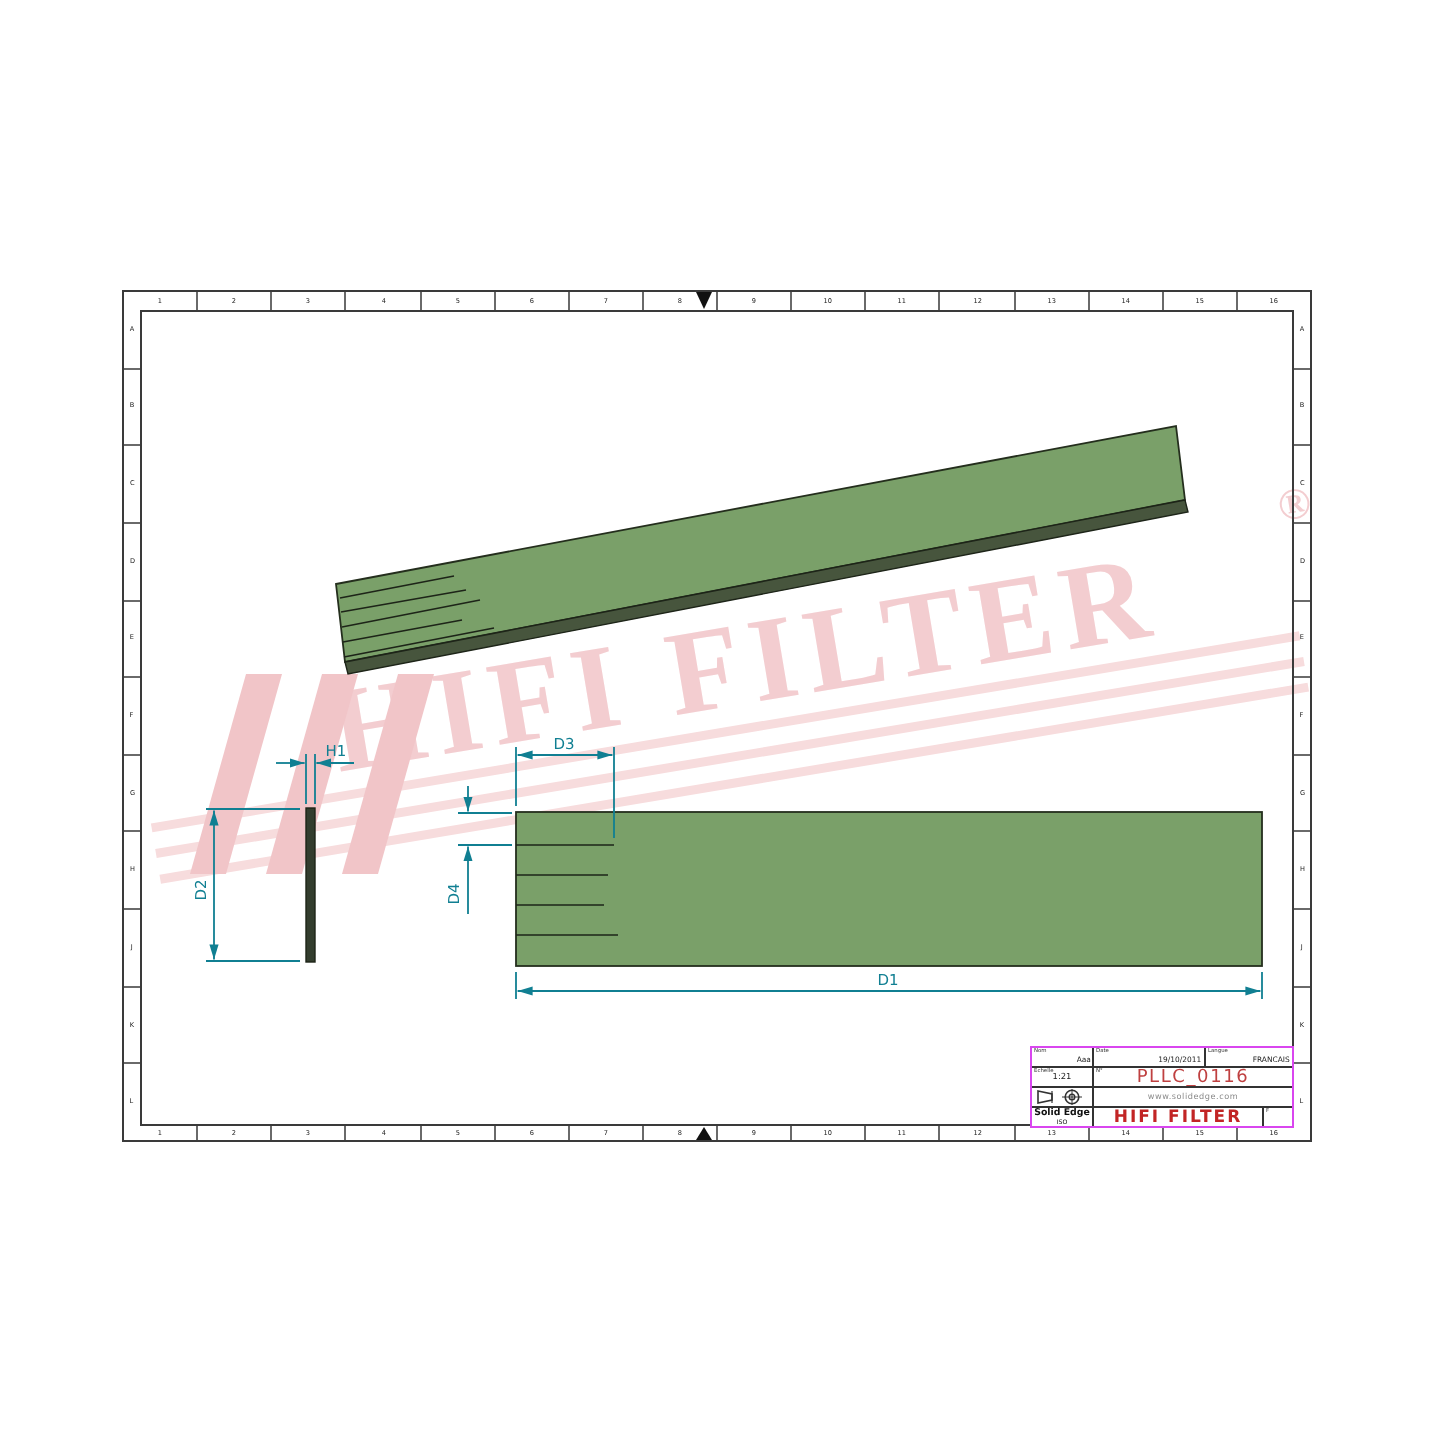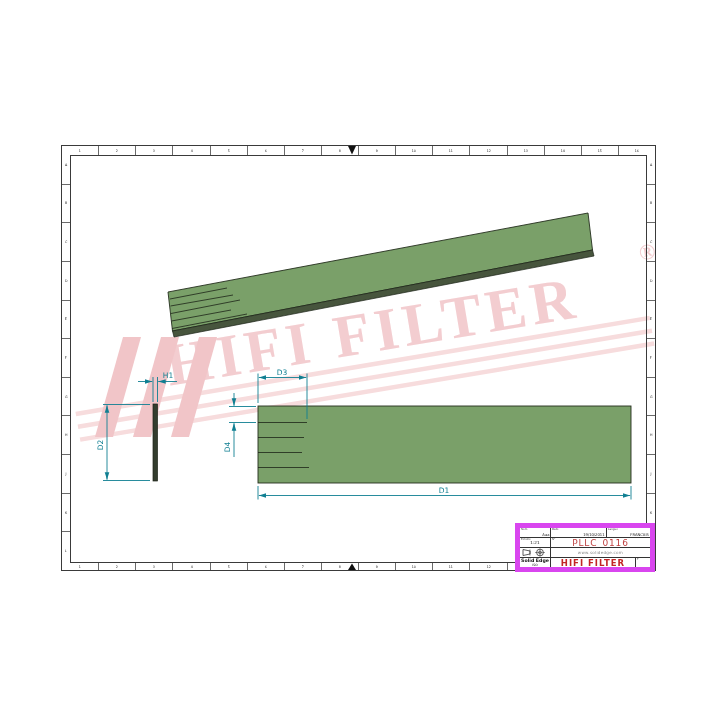--- a/index.html
+++ b/index.html
@@ -14,21 +14,21 @@
   
   .zone-band{position:absolute;display:flex;}
   .zone-band.hband{flex-direction:row;}
   .zone-band.vband{flex-direction:column;}
   .zone-cell{flex:1;display:flex;align-items:center;justify-content:center;position:relative;overflow:visible;}
   .hband .zone-cell:not(:last-child){border-right:1px solid #6a6a6a;}
   .vband .zone-cell:not(:last-child){border-bottom:1px solid #6a6a6a;}
   .zone-label{font-size:6px;transform:scale(.55);color:#222;line-height:1;}
 
   
-  .title-block{position:absolute;left:515px;top:523px;width:130px;height:39px;border:5px solid #d946ef;
+  .title-block{position:absolute;left:515px;top:523px;width:130px;height:39px;border:1px solid #d946ef;
                background:#fff;display:flex;flex-direction:column;}
   .tb-row{display:flex;flex:1;border-bottom:1px solid #333;min-height:0;}
   .tb-row.last{border-bottom:none;}
   .tb-cell{position:relative;border-right:1px solid #333;overflow:hidden;}
   .tb-cell.lastc{border-right:none;}
   .tb-tiny{position:absolute;top:0;left:1px;font-size:6px;transform:scale(.45);transform-origin:0 0;
            color:#333;white-space:nowrap;line-height:1.1;}
   .tb-val-r{position:absolute;right:1px;bottom:0;font-size:6px;transform:scale(.62);
             transform-origin:100% 100%;color:#222;white-space:nowrap;line-height:1.1;}
   .tb-center{width:100%;height:100%;display:flex;align-items:center;justify-content:center;}

